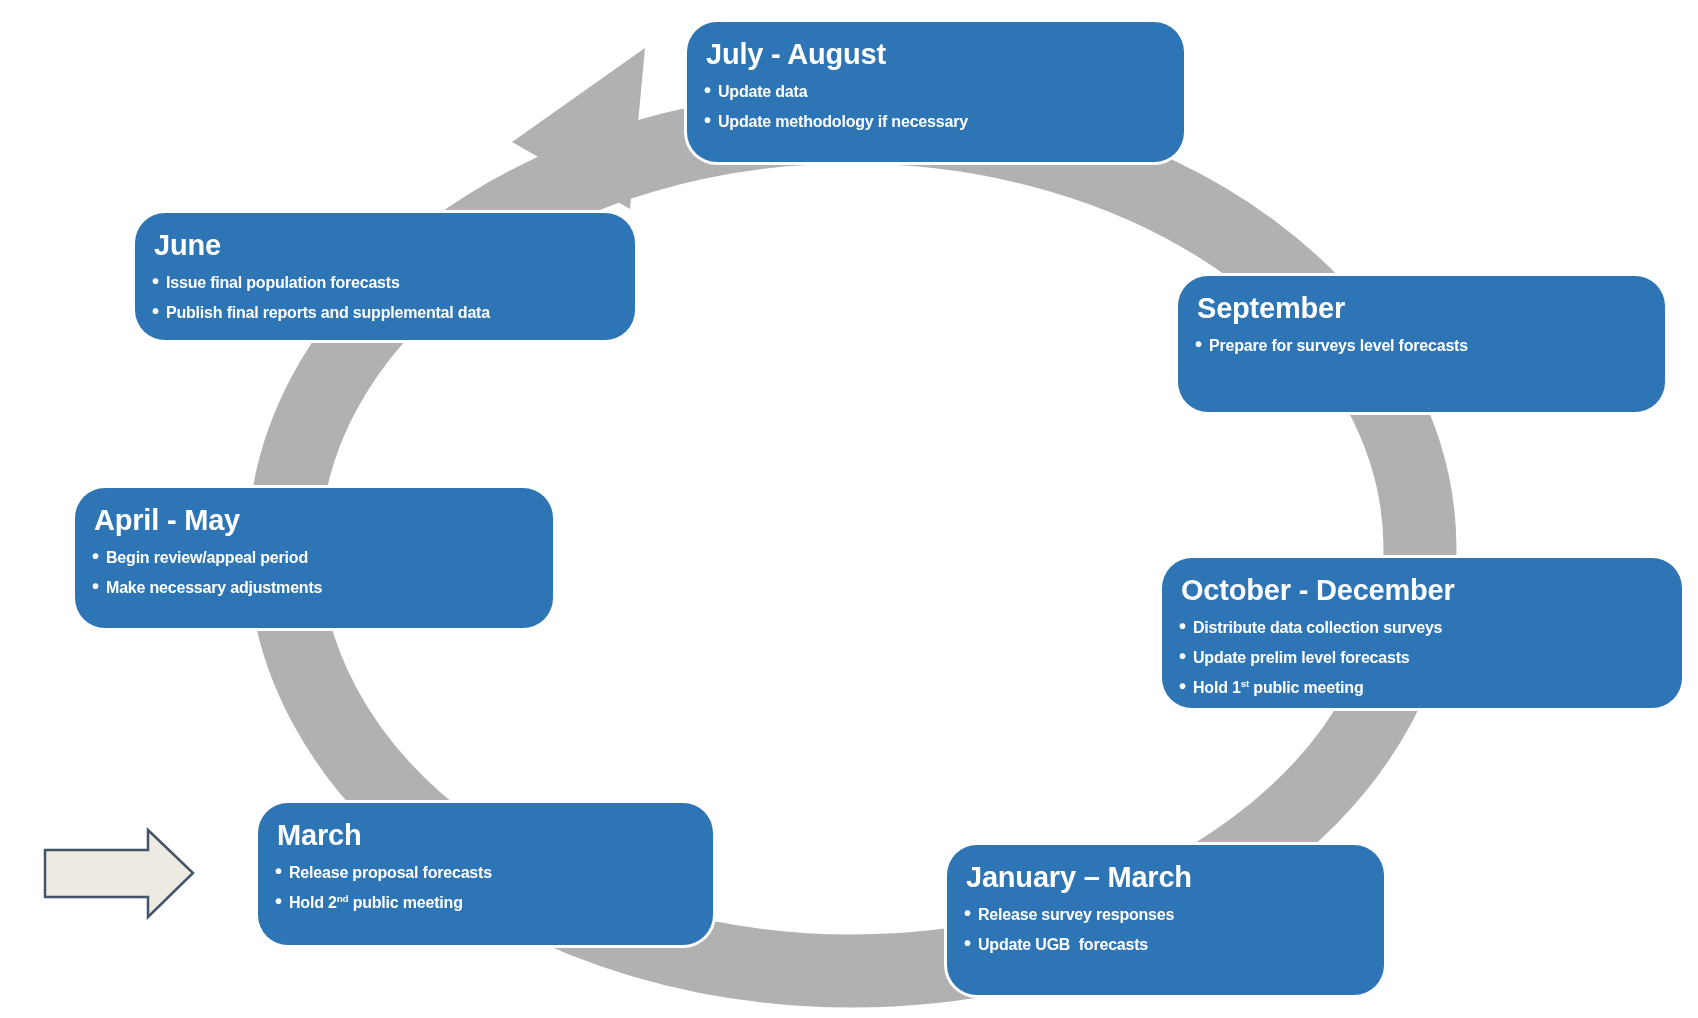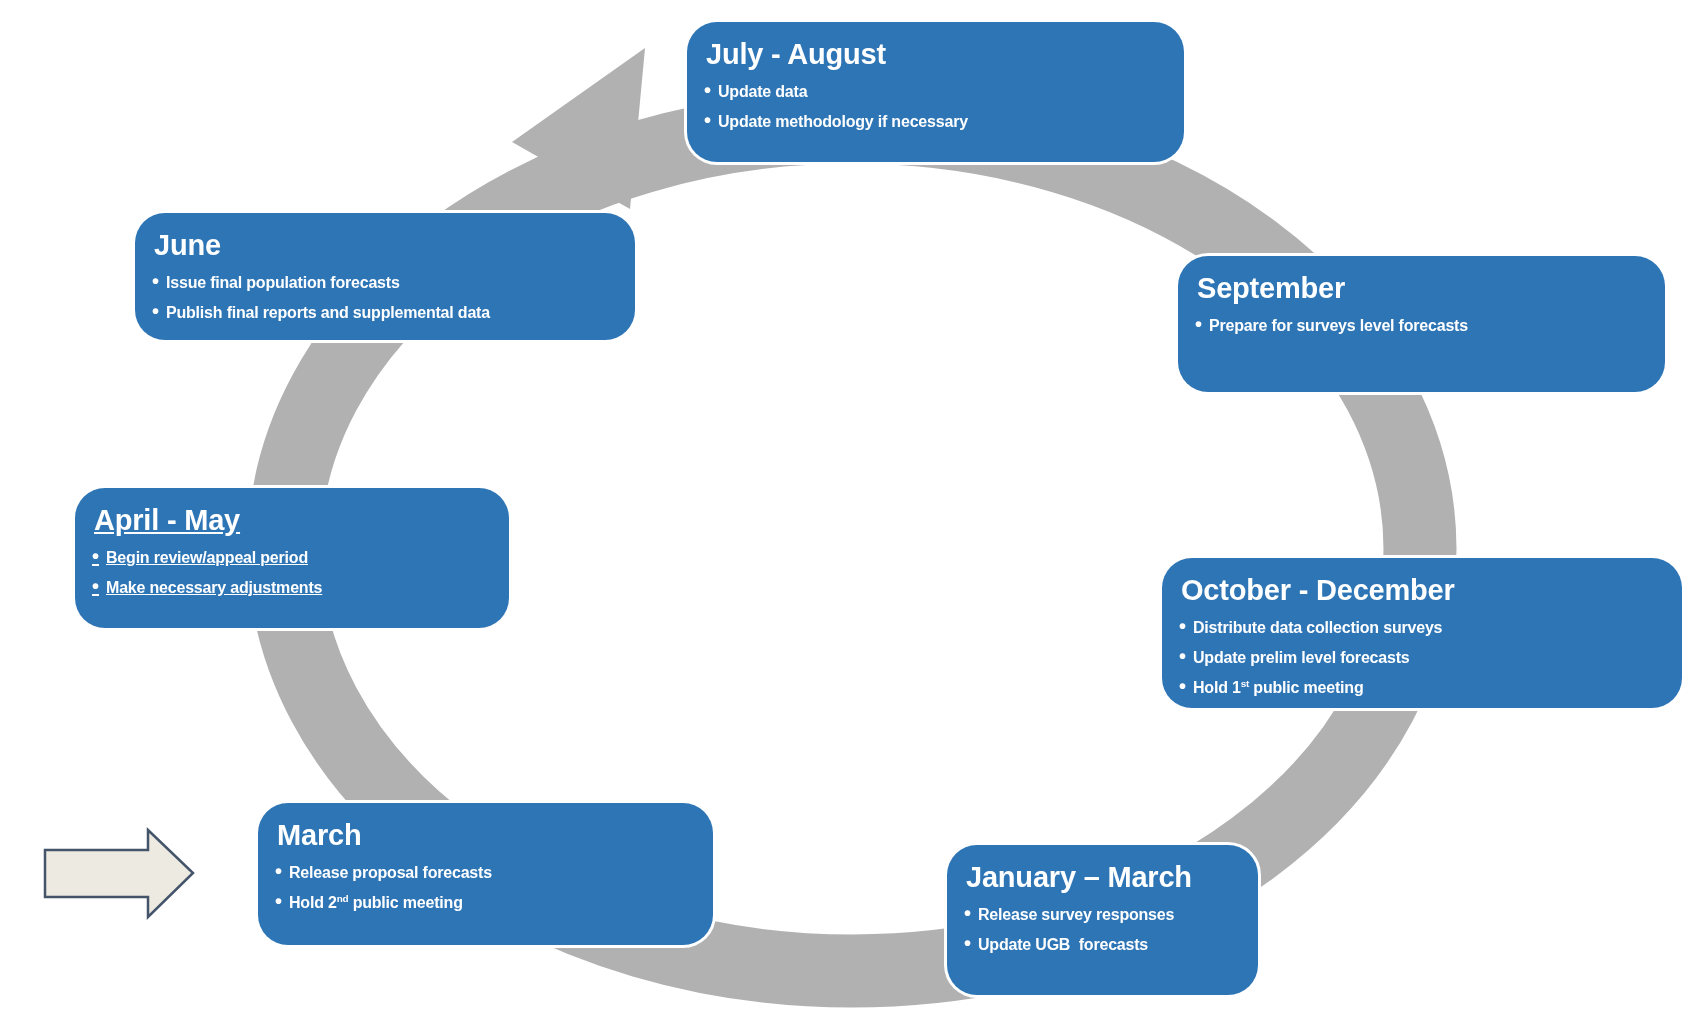--- a/index.html
+++ b/index.html
@@ -71,25 +71,25 @@
     letter-spacing: -0.2px;
     white-space: pre;
   }
   .bt sup {
     font-size: 0.62em;
     vertical-align: super;
     line-height: 0;
   }
   
   .s0 { left: 687px;  top: 22px;  width: 497px; height: 140px; }
-  .s1 { left: 1178px; top: 256px; width: 487px; height: 136px; }
+  .s1 { left: 1178px; top: 276px; width: 487px; height: 136px; }
   .s2 { left: 1162px; top: 558px; width: 520px; height: 150px; }
-  .s3 { left: 947px;  top: 845px; width: 311px; height: 150px; }
+  .s3 { left: 947px;  top: 845px; width: 437px; height: 150px; }
   .s4 { left: 258px;  top: 803px; width: 455px; height: 142px; }
-  .s5 { left: 75px;   top: 488px; width: 434px; height: 140px; text-decoration: underline; }
+  .s5 { left: 75px;   top: 488px; width: 478px; height: 140px; }
   .s6 { left: 135px;  top: 213px; width: 500px; height: 127px; }
 </style>
 </head>
 <body>
 
 <div class="canvas">
 
   <svg class="ring-svg" viewBox="0 0 1698 1018" aria-hidden="true">
     <ellipse class="ring-track" cx="852" cy="549" rx="568" ry="422"></ellipse>
     <polygon class="ring-head" points="645,48 630,209 512,142"></polygon>

